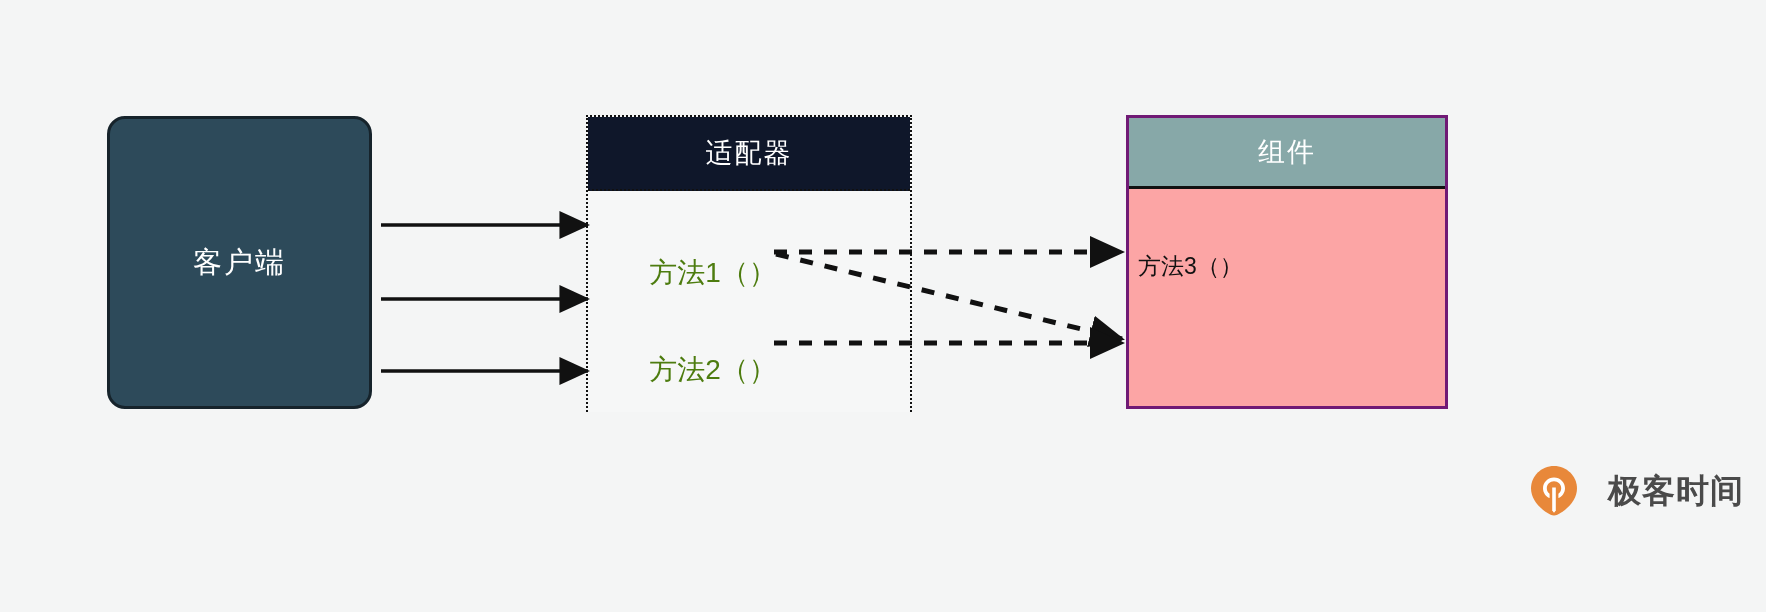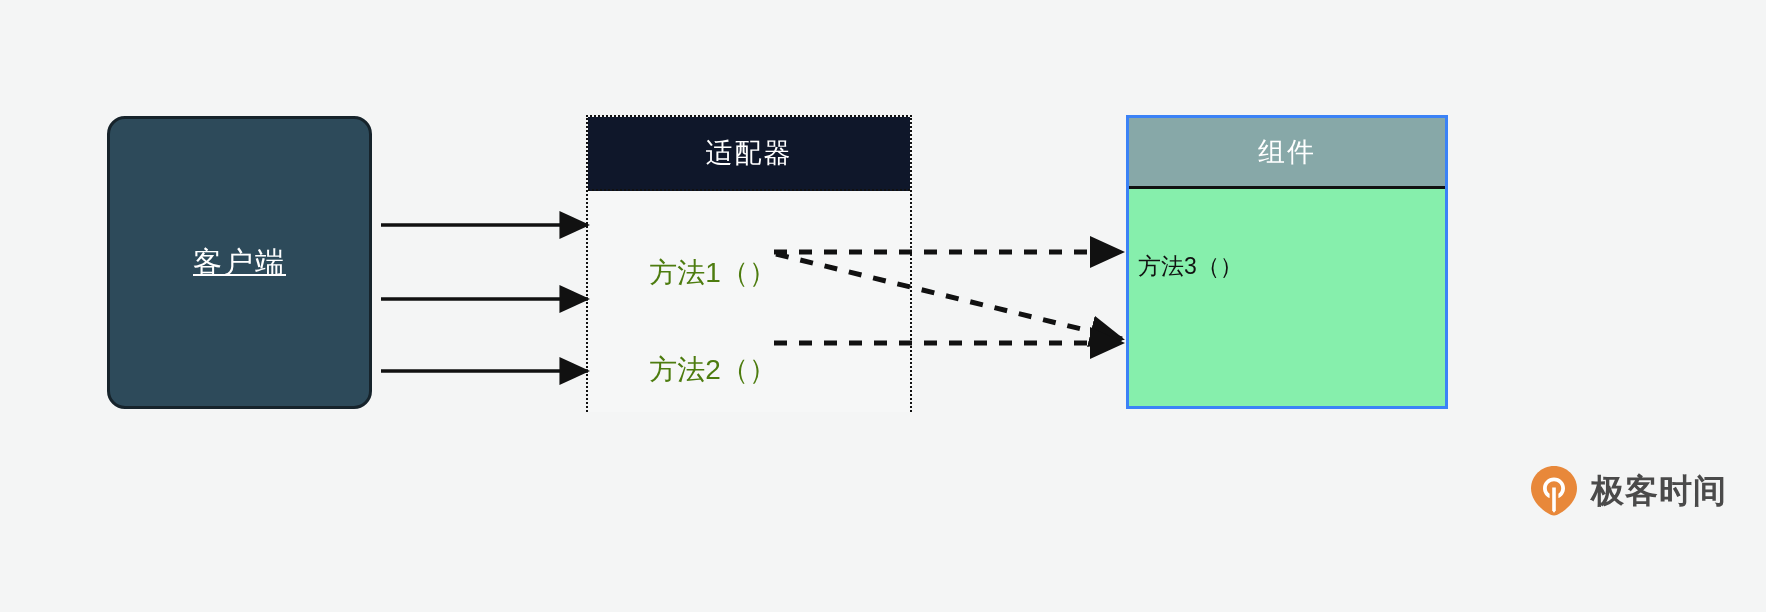--- a/index.html
+++ b/index.html
@@ -34,21 +34,20 @@
     display: flex;
     align-items: center;
     justify-content: center;
   }
   #client-label {
     color: #ffffff;
     font-size: 29px;
     letter-spacing: 2px;
     font-weight: 400;
     white-space: nowrap;
-    text-decoration: underline;
   }
 
   
   #adapter-box {
     position: absolute;
     left: 586px;
     top: 115px;
     width: 326px;
     height: 297px;
     box-sizing: border-box;
@@ -96,22 +95,22 @@
   #adapter-method-2 { top: 160px; left: -36px; text-align: center; }
 
   
   #component-box {
     position: absolute;
     left: 1126px;
     top: 115px;
     width: 322px;
     height: 294px;
     box-sizing: border-box;
-    border: 3px solid #3b82f6;
-    background: #86efac;
+    border: 3px solid #701a75;
+    background: #fca5a5;
   }
   #component-header {
     position: absolute;
     left: 0;
     top: 0;
     width: 100%;
     height: 71px;
     background: #87a8a8;
     border-bottom: 3px solid #111111;
     box-sizing: border-box;
@@ -148,21 +147,21 @@
     pointer-events: none;
   }
 
   
   #brand-logo {
     position: absolute;
     left: 1531px;
     top: 466px;
     display: flex;
     align-items: center;
-    gap: 14px;
+    gap: 31px;
   }
   #brand-mark {
     position: relative;
     width: 46px;
     height: 50px;
   }
   #brand-text {
     font-size: 33px;
     color: #4a4a4a;
     letter-spacing: 1px;

